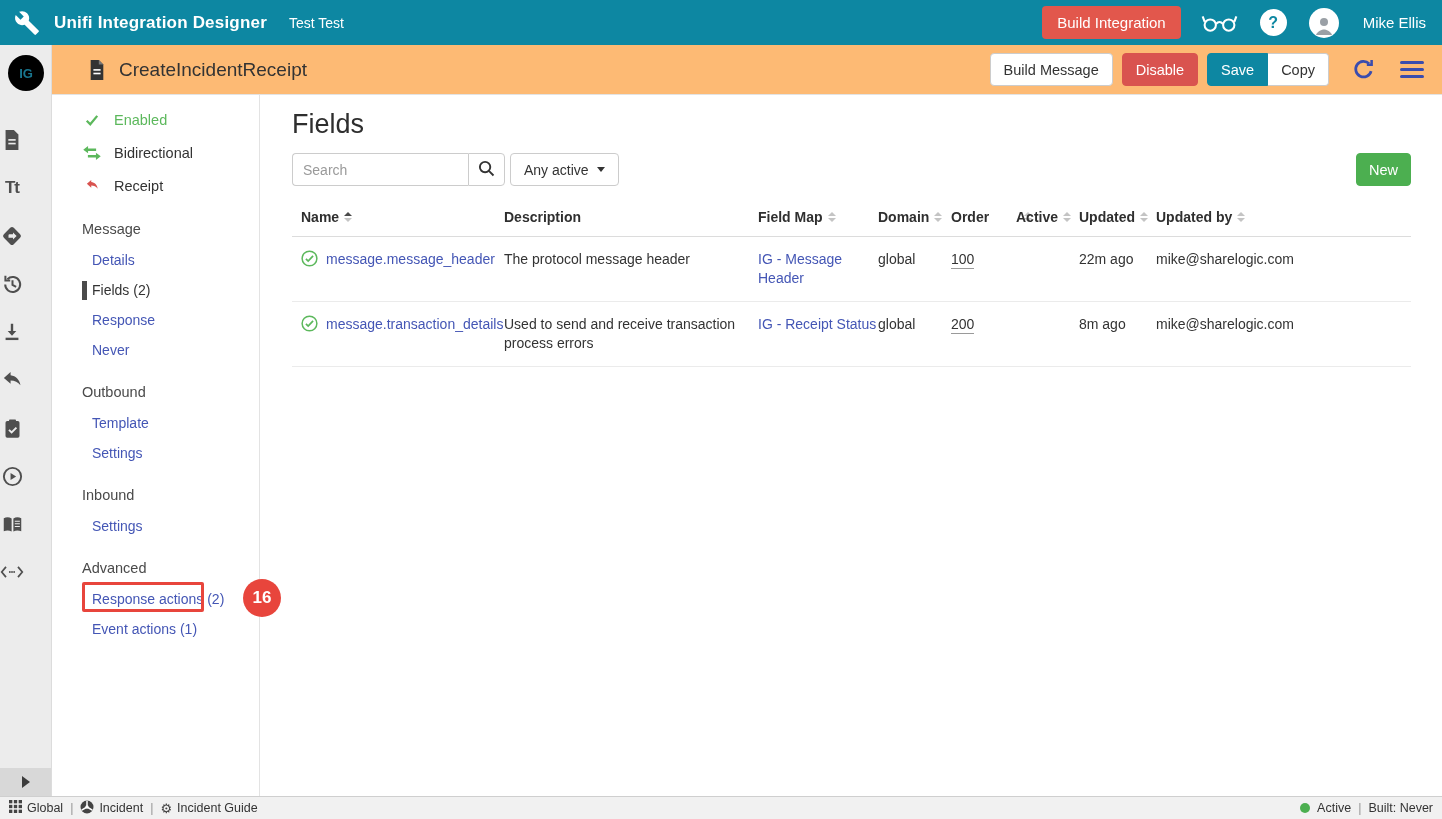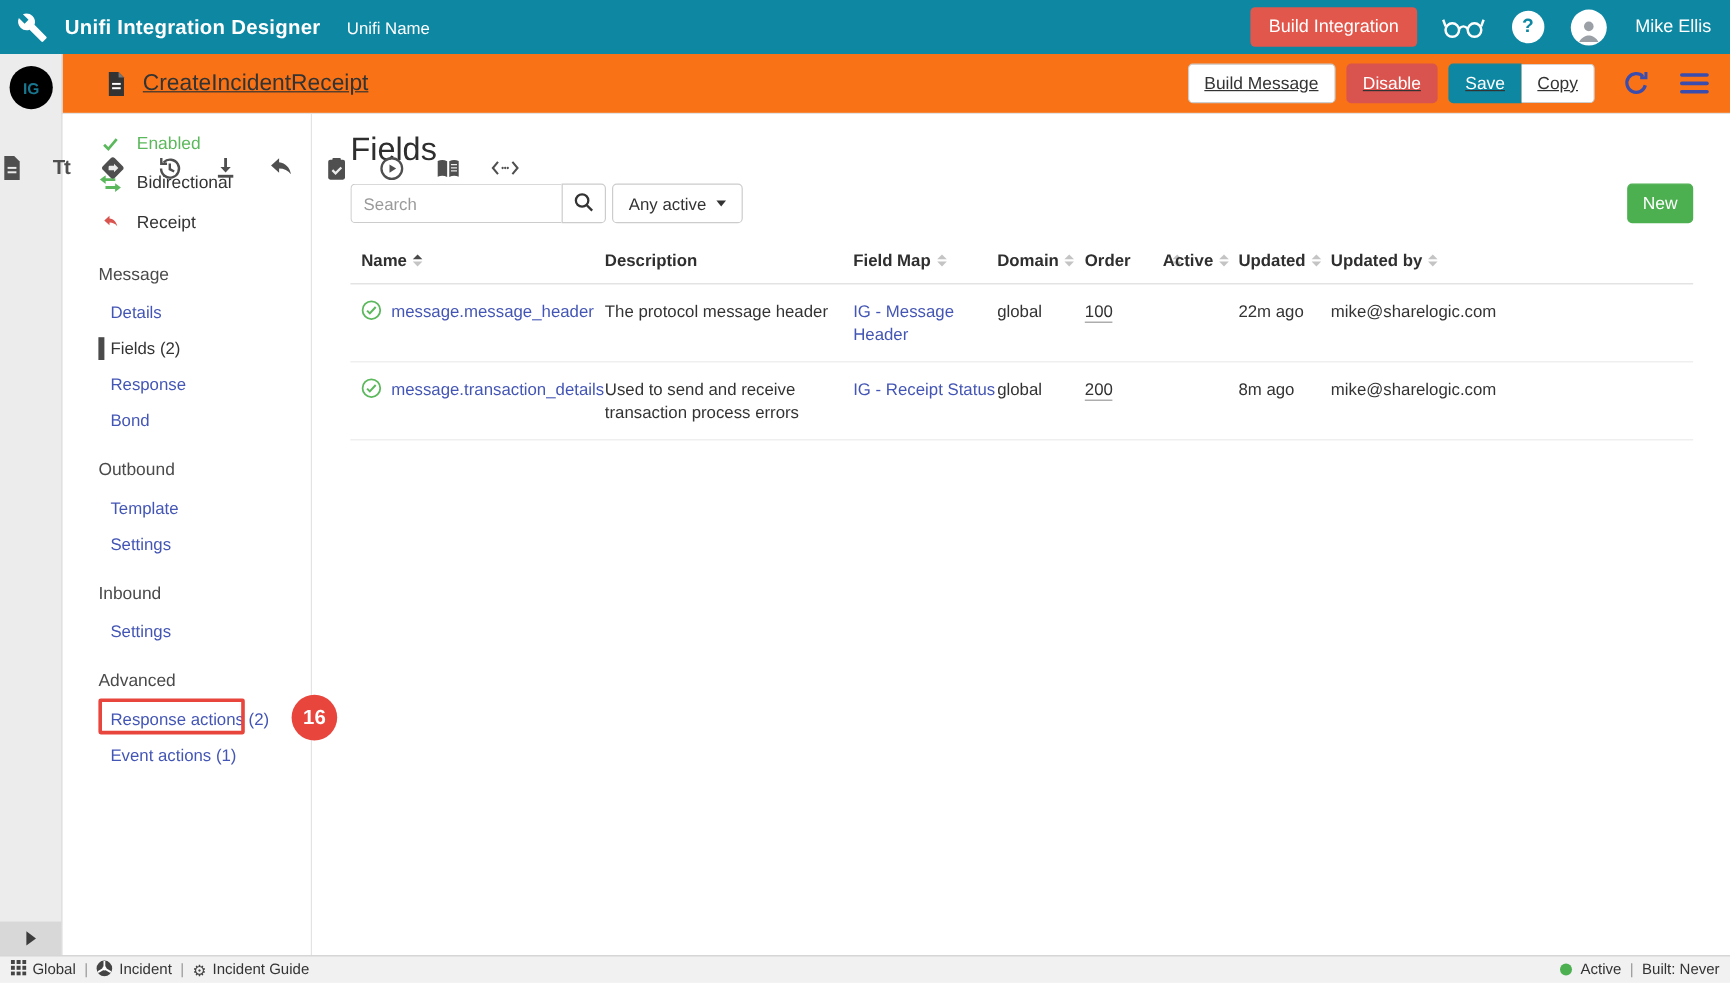--- a/index.html
+++ b/index.html
@@ -17,42 +17,42 @@
     font-size:15px; padding:8px 15px; cursor:pointer; font-family:inherit;text-align:right; }
   .nav-glasses { margin-left:20px; display:flex; align-items:center; }
   .nav-help { width:27px; height:27px; border-radius:50%; background:#fff; color:#0d87a2;
     font-weight:bold; font-size:16px; display:flex; align-items:center; justify-content:center; margin-left:22px; }
   .nav-user { display:flex; align-items:center; margin-left:22px; margin-right:16px; }
   .nav-avatar { width:30px; height:30px; border-radius:50%; background:#fff; overflow:hidden;
     display:flex; align-items:flex-end; justify-content:center; }
   .nav-user-name { font-size:15px; margin-left:24px; }
 
   
-  .subheader { position:absolute; left:52px; top:45px; right:0; height:50px; background:#f97316;
-    border-bottom:1px solid #e3e3e3; display:flex; align-items:center; z-index:10;text-decoration:underline; }
+  .subheader { position:absolute; left:52px; top:45px; right:0; height:50px; background:#fdba74;
+    border-bottom:1px solid #e3e3e3; display:flex; align-items:center; z-index:10; }
   .subheader .doc { margin-left:36px; display:flex; }
   .page-title { font-size:19px; color:#333; margin-left:13px; }
   .subheader .spacer { flex:1; }
   .btn { font-family:inherit; font-size:14.5px; height:33px; padding:0 13px; border-radius:4px;
     border:1px solid #ccc; background:#fff; color:#333; cursor:pointer; }
   .btn-disable { background:#d9534f; border-color:#d9534f; color:#fff; margin-left:9px; }
   .btn-group { display:flex; margin-left:9px; }
   .btn-save { background:#0d87a2; border:1px solid #0d87a2; color:#fff; border-radius:4px 0 0 4px; }
   .btn-copy { border-radius:0 4px 4px 0; border-left:none; }
   .icon-refresh { margin-left:22px; display:flex; cursor:pointer; }
   .icon-burger { margin:0 18px 0 24px; display:flex; flex-direction:column; gap:4px; cursor:pointer; }
   .icon-burger i { display:block; width:24px; height:3.2px; background:#3a4cae; border-radius:2px; }
 
   
   .rail { position:absolute; left:0; top:45px; bottom:23px; width:52px; background:#ececec;
     border-right:1px solid #dcdcdc; z-index:15; }
   .rail-avatar { position:absolute; top:10px; left:8px; width:36px; height:36px; border-radius:50%;
     background:#000000; color:#19768f; font-weight:bold; font-size:13px;
     display:flex; align-items:center; justify-content:center; }
-  .rail-icons { position:absolute; top:83px; left:0; width:52px; display:flex; 
+  .rail-icons { position:absolute; top:83px; left:0; width:52px; display:flex; flex-direction:column;
     align-items:flex-start; gap:24px; }
   .rail-icons .ri { width:24px; height:24px; color:#4f4f4f; display:flex; align-items:center;
     justify-content:center; cursor:pointer; }
   .rail-tt { font-size:17px; font-weight:bold; color:#4f4f4f; letter-spacing:-1px; }
   .rail-expand { position:absolute; bottom:0; left:0; width:51px; height:28px; background:#d8d8d8;
     display:flex; align-items:center; justify-content:center; cursor:pointer; }
   .tri-right { width:0; height:0; border-top:6px solid transparent; border-bottom:6px solid transparent;
     border-left:8px solid #3c3c3c; }
 
   
@@ -93,21 +93,21 @@
     border-top:5.5px solid #333; }
   .btn-new { position:absolute; right:0; top:0; width:55px; height:33px; background:#4caf50;
     border:1px solid #4caf50; border-radius:4px; color:#fff; font-size:14.5px; cursor:pointer; font-family:inherit; }
 
   
   .tbl { margin-top:14px; font-size:14px; }
   .thead { display:flex; border-bottom:1px solid #dcdcdc; padding:9px 0 11px; font-weight:bold; color:#2f2f2f; }
   .th { display:flex; align-items:center; gap:5px; }
   .trow { display:flex; border-bottom:1px solid #ebebeb; padding:13px 0; align-items:flex-start; line-height:19px; }
   .c-name { width:212px; padding-left:9px; }
-  .c-desc { width:207px; }
+  .c-desc { width:254px; }
   .c-map  { width:120px; }
   .c-dom  { width:73px; }
   .c-ord  { width:65px;gap:35px; }
   .c-act  { width:63px; }
   .c-upd  { width:77px; }
   .c-by   { flex:1; }
   .link { color:#4456b5; cursor:pointer; text-decoration:none; }
   .name-cell .rowcheck { display:inline-block; vertical-align:-3px; margin-right:8px; }
   .order-val { border-bottom:1px solid #9a9a9a; padding-bottom:1px; cursor:text; }
   .toggle { width:46px; height:26px; border-radius:13px; background:#5bb46a; position:relative;
@@ -132,21 +132,21 @@
 </head>
 <body>
 
 <div class="navbar">
   <span class="wrench">
     <svg width="26" height="26" viewBox="0 0 24 24" fill="#fff">
         <path d="M22.7 19l-9.1-9.1c.9-2.3.4-5-1.5-6.9-2-2-5-2.4-7.4-1.3L9 6 6 9 1.6 4.7C.4 7.1.9 10.1 2.9 12.1c1.9 1.9 4.6 2.4 6.9 1.5l9.1 9.1c.4.4 1 .4 1.4 0l2.3-2.3c.5-.4.5-1.1.1-1.4z"></path>
       </svg>
   </span>
   <span class="app-title">Unifi Integration Designer</span>
-  <span class="env">Unifi Name</span>
+  <span class="env">Test Test</span>
   <span class="spacer"></span>
   <button class="btn-build-integration">Build Integration</button>
   <span class="nav-glasses">
     <svg width="37" height="22" viewBox="0 0 36 20" fill="none" stroke="#fff" stroke-width="2">
       <circle cx="9" cy="12" r="5.5"></circle>
         <circle cx="27" cy="12" r="5.5"></circle>
       <path d="M14.5 11 q3.5 -4 7 0"></path>
         <path d="M3.6 9 L1.6 3.6"></path>
         <path d="M32.4 9 L34.4 3.6"></path>
     </svg>
@@ -285,21 +285,21 @@
           <path d="M10 6.5V3L3 9.3l7 6.2v-3.6c4.3 0 7.8 1.6 10.3 5.1-.8-5.7-4.7-9.8-10.3-10.5z"></path>
         </svg>
     </span>
     <span>Receipt</span>
   </div>
 
   <div class="nav-sec-title">Message</div>
   <div class="nav-sub">Details</div>
   <div class="nav-sub active">Fields (2)</div>
   <div class="nav-sub">Response</div>
-  <div class="nav-sub">Bond</div>
+  <div class="nav-sub">Never</div>
 
   <div class="nav-sec-title">Outbound</div>
   <div class="nav-sub">Template</div>
   <div class="nav-sub">Settings</div>
 
   <div class="nav-sec-title">Inbound</div>
   <div class="nav-sub">Settings</div>
 
   <div class="nav-sec-title">Advanced</div>
   <div class="nav-sub">Response actions (2)</div>

